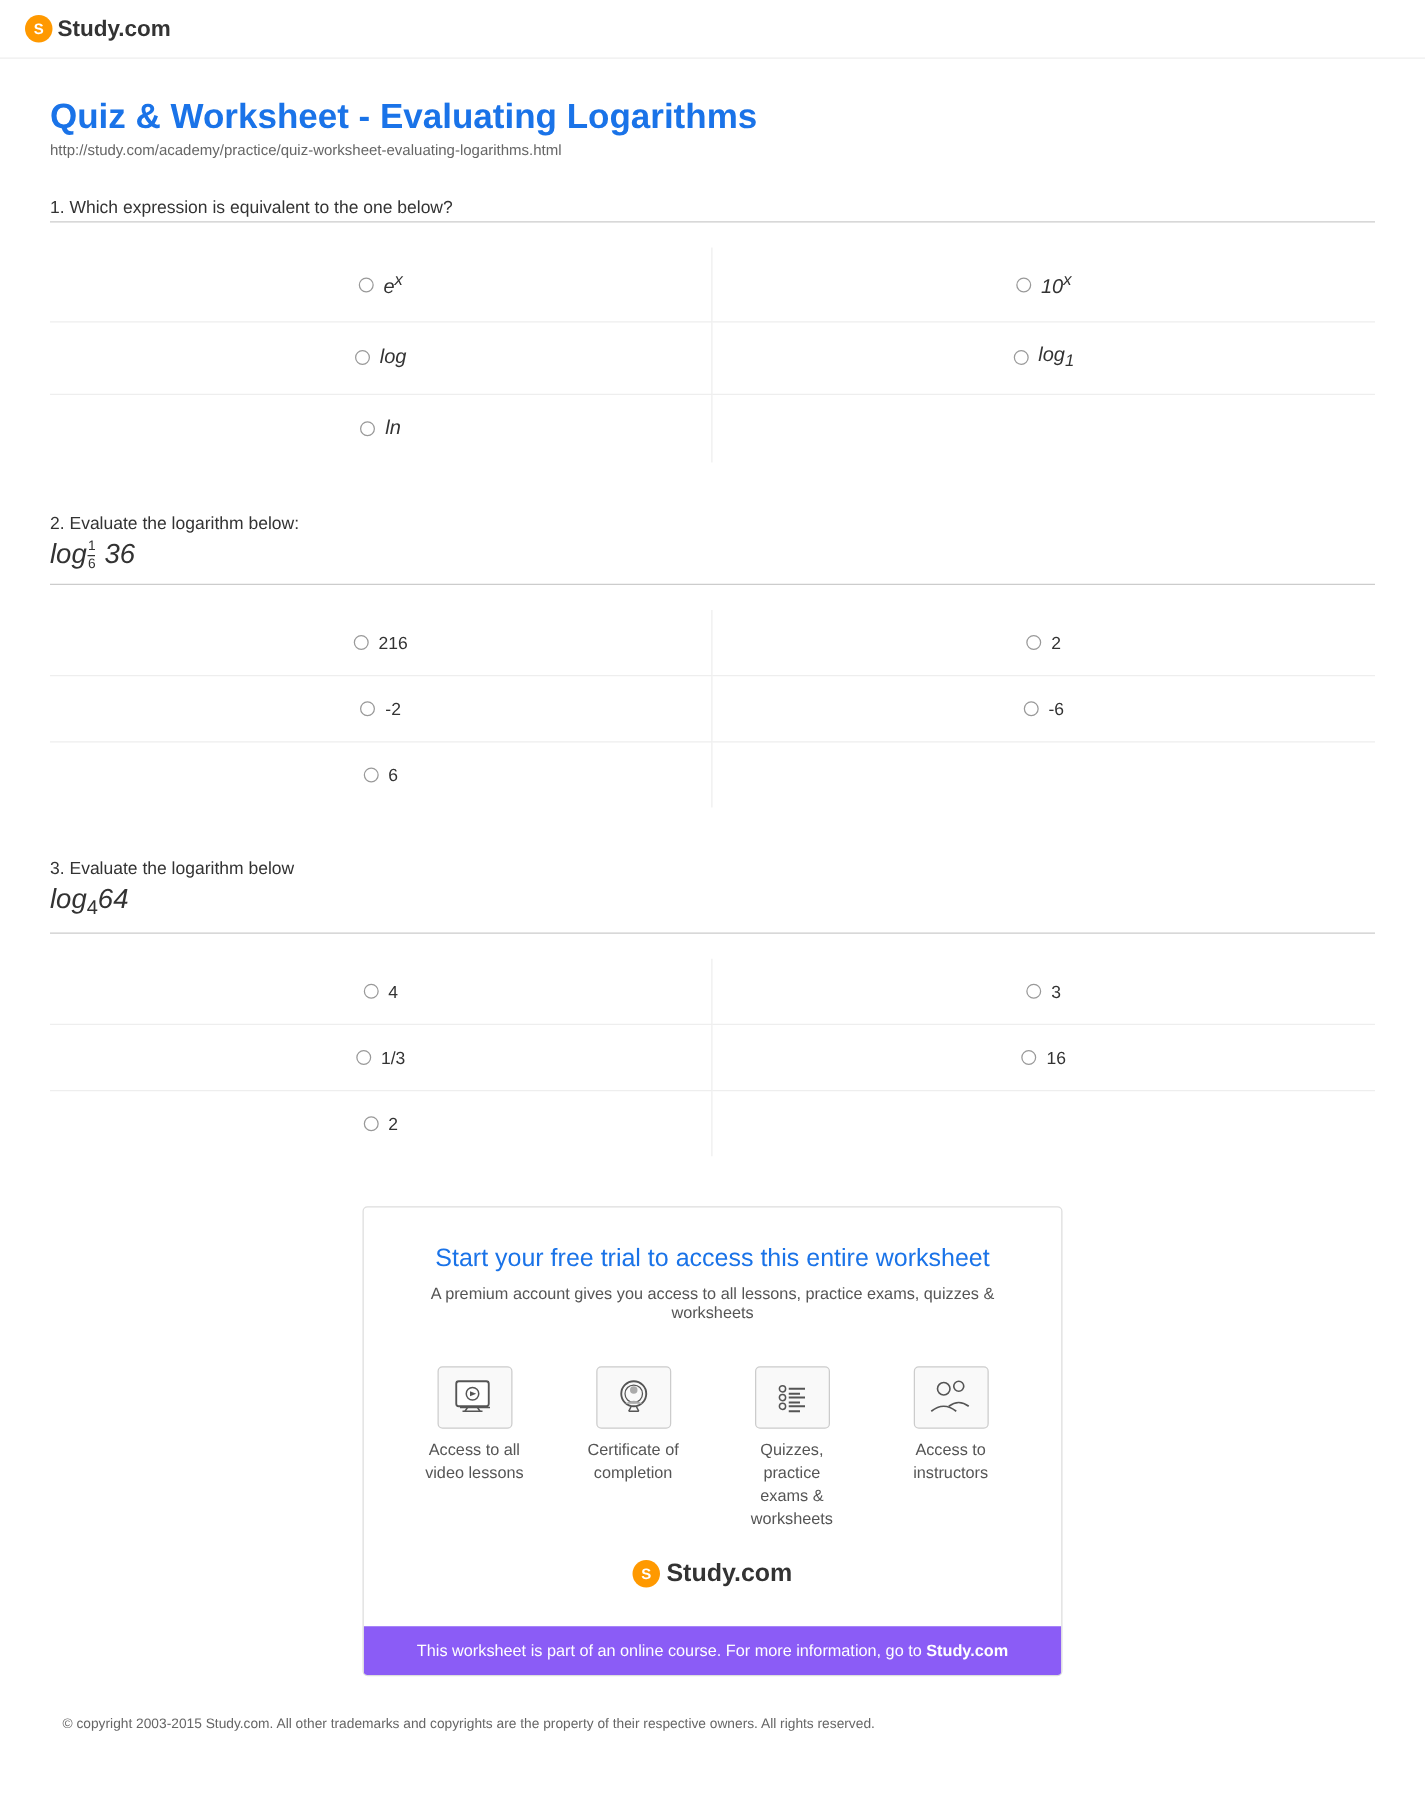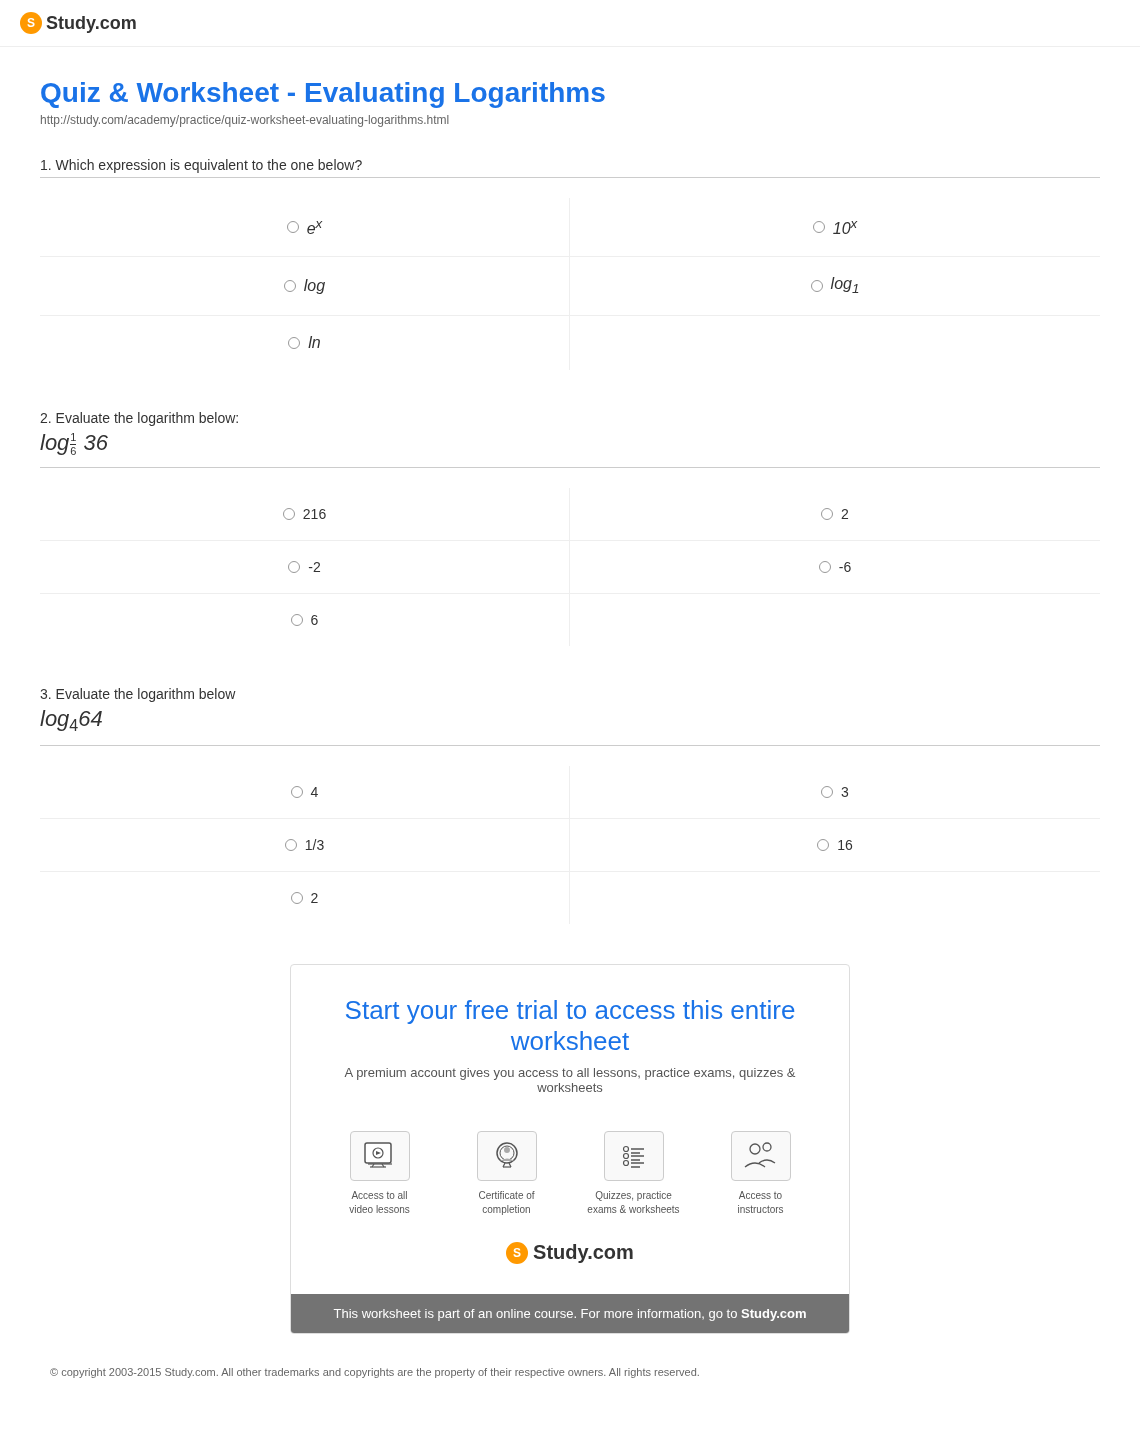--- a/index.html
+++ b/index.html
@@ -126,21 +126,21 @@
       border-radius: 4px;
       overflow: hidden;
     }
 
     .cta-inner {
       padding: 30px 40px;
       text-align: center;
     }
 
     .cta-title {
-      font-size: 26px;
+      font-size: 20px;
       color: #1a73e8;
       margin-bottom: 8px;
     }
 
     .cta-subtitle {
       font-size: 13px;
       color: #555;
       margin-bottom: 36px;
     }
 
@@ -166,21 +166,21 @@
       border-radius: 4px;
       display: flex;
       align-items: center;
       justify-content: center;
       font-size: 22px;
       color: #555;
       background: #f9f9f9;
     }
 
     .cta-icon-label {
-      font-size: 10px;
+      font-size: 13px;
       color: #555;
       line-height: 1.4;
     }
 
     .cta-logo {
       display: flex;
       align-items: center;
       justify-content: center;
       gap: 5px;
       font-size: 20px;
@@ -196,21 +196,21 @@
       border-radius: 50%;
       display: flex;
       align-items: center;
       justify-content: center;
       color: white;
       font-size: 12px;
       font-weight: bold;
     }
 
     .cta-footer-bar {
-      background: #737373;
+      background: #8b5cf6;
       color: white;
       text-align: center;
       padding: 12px;
       font-size: 13px;
     }
 
     .cta-footer-bar a {
       color: white;
       font-weight: bold;
       text-decoration: none;

